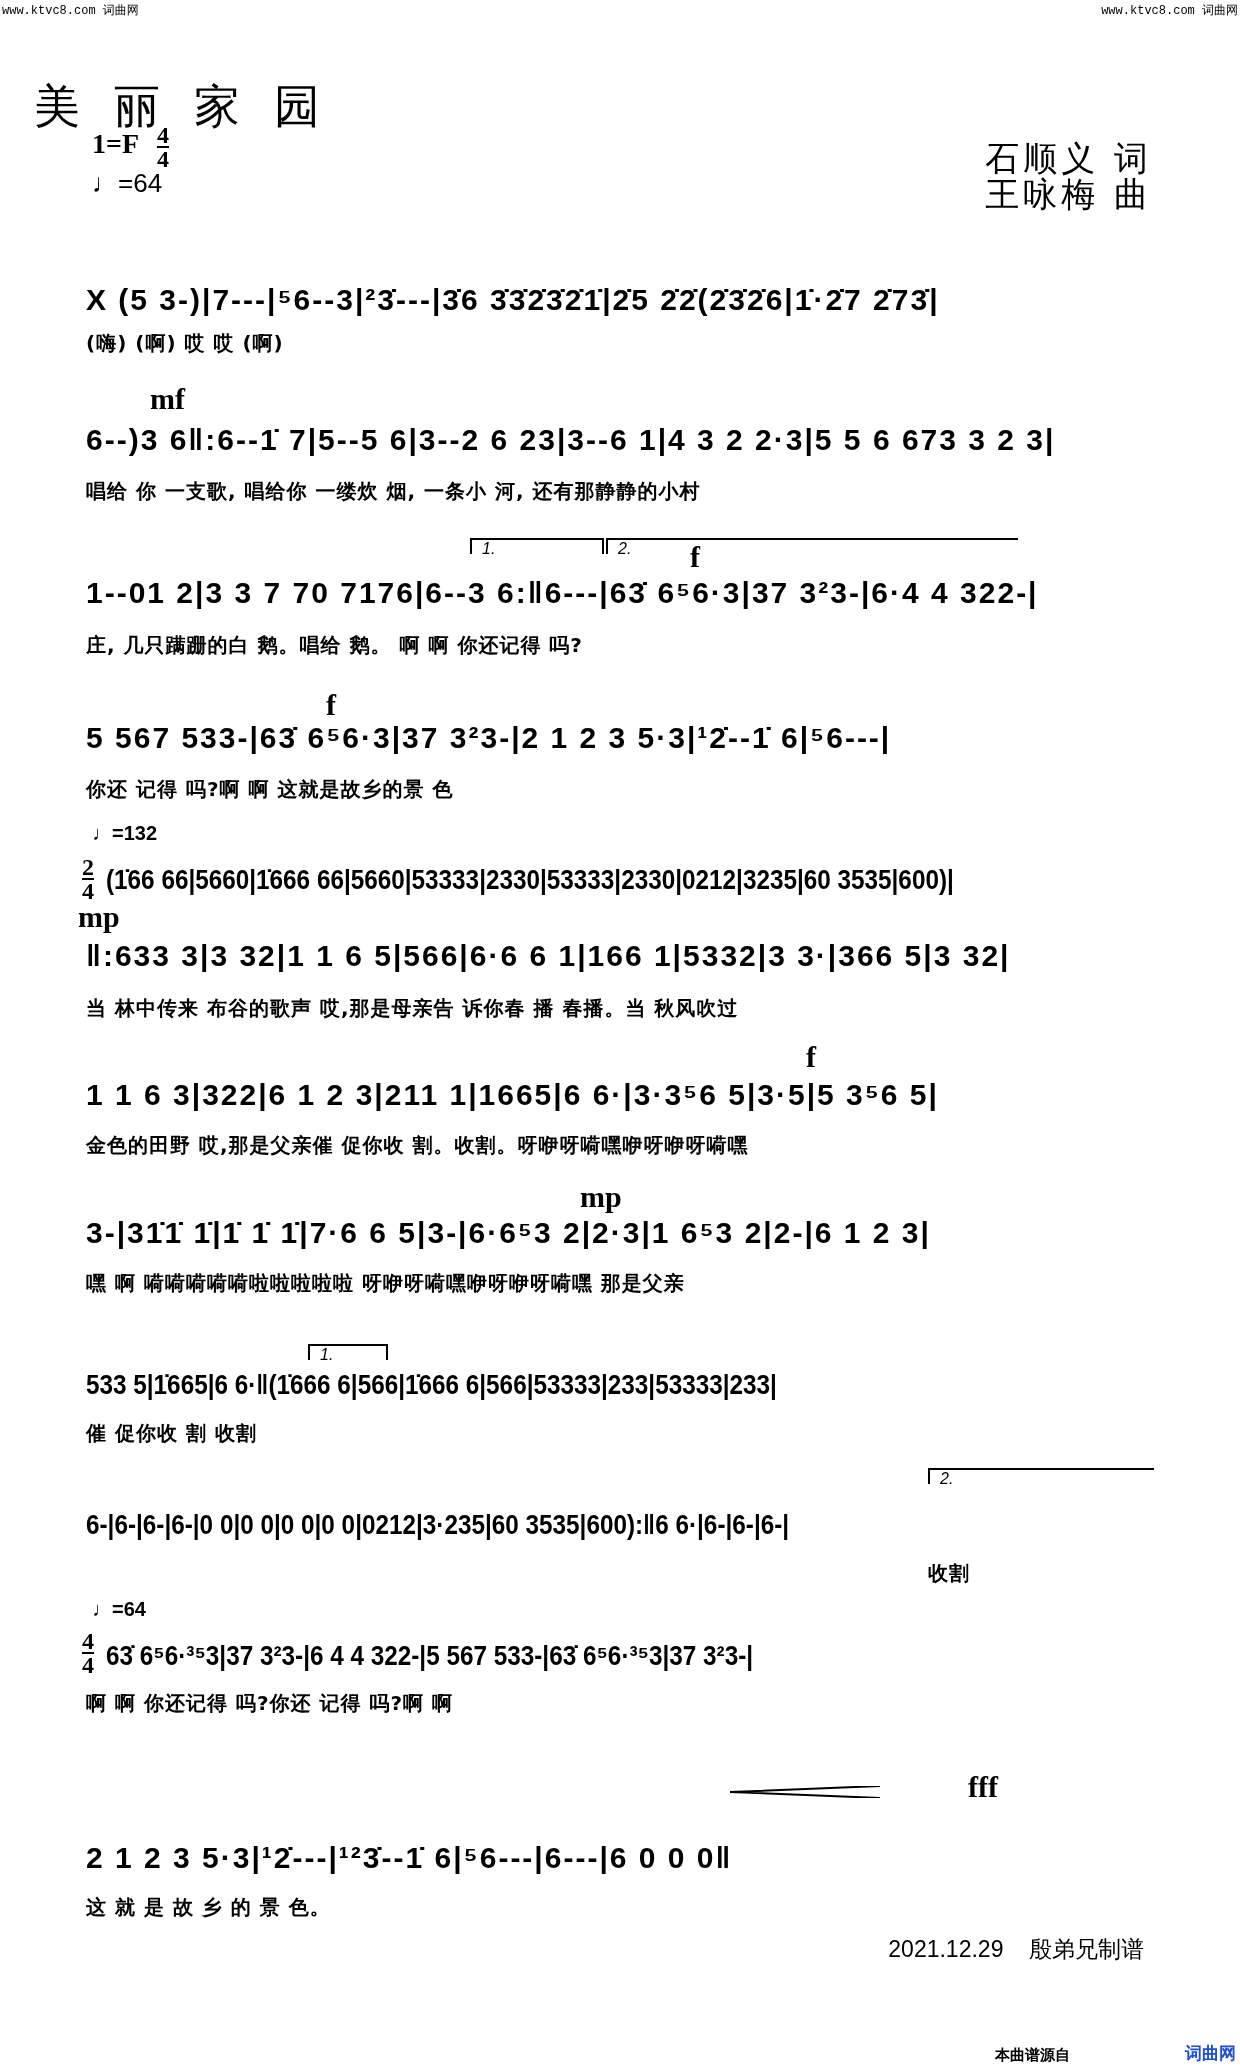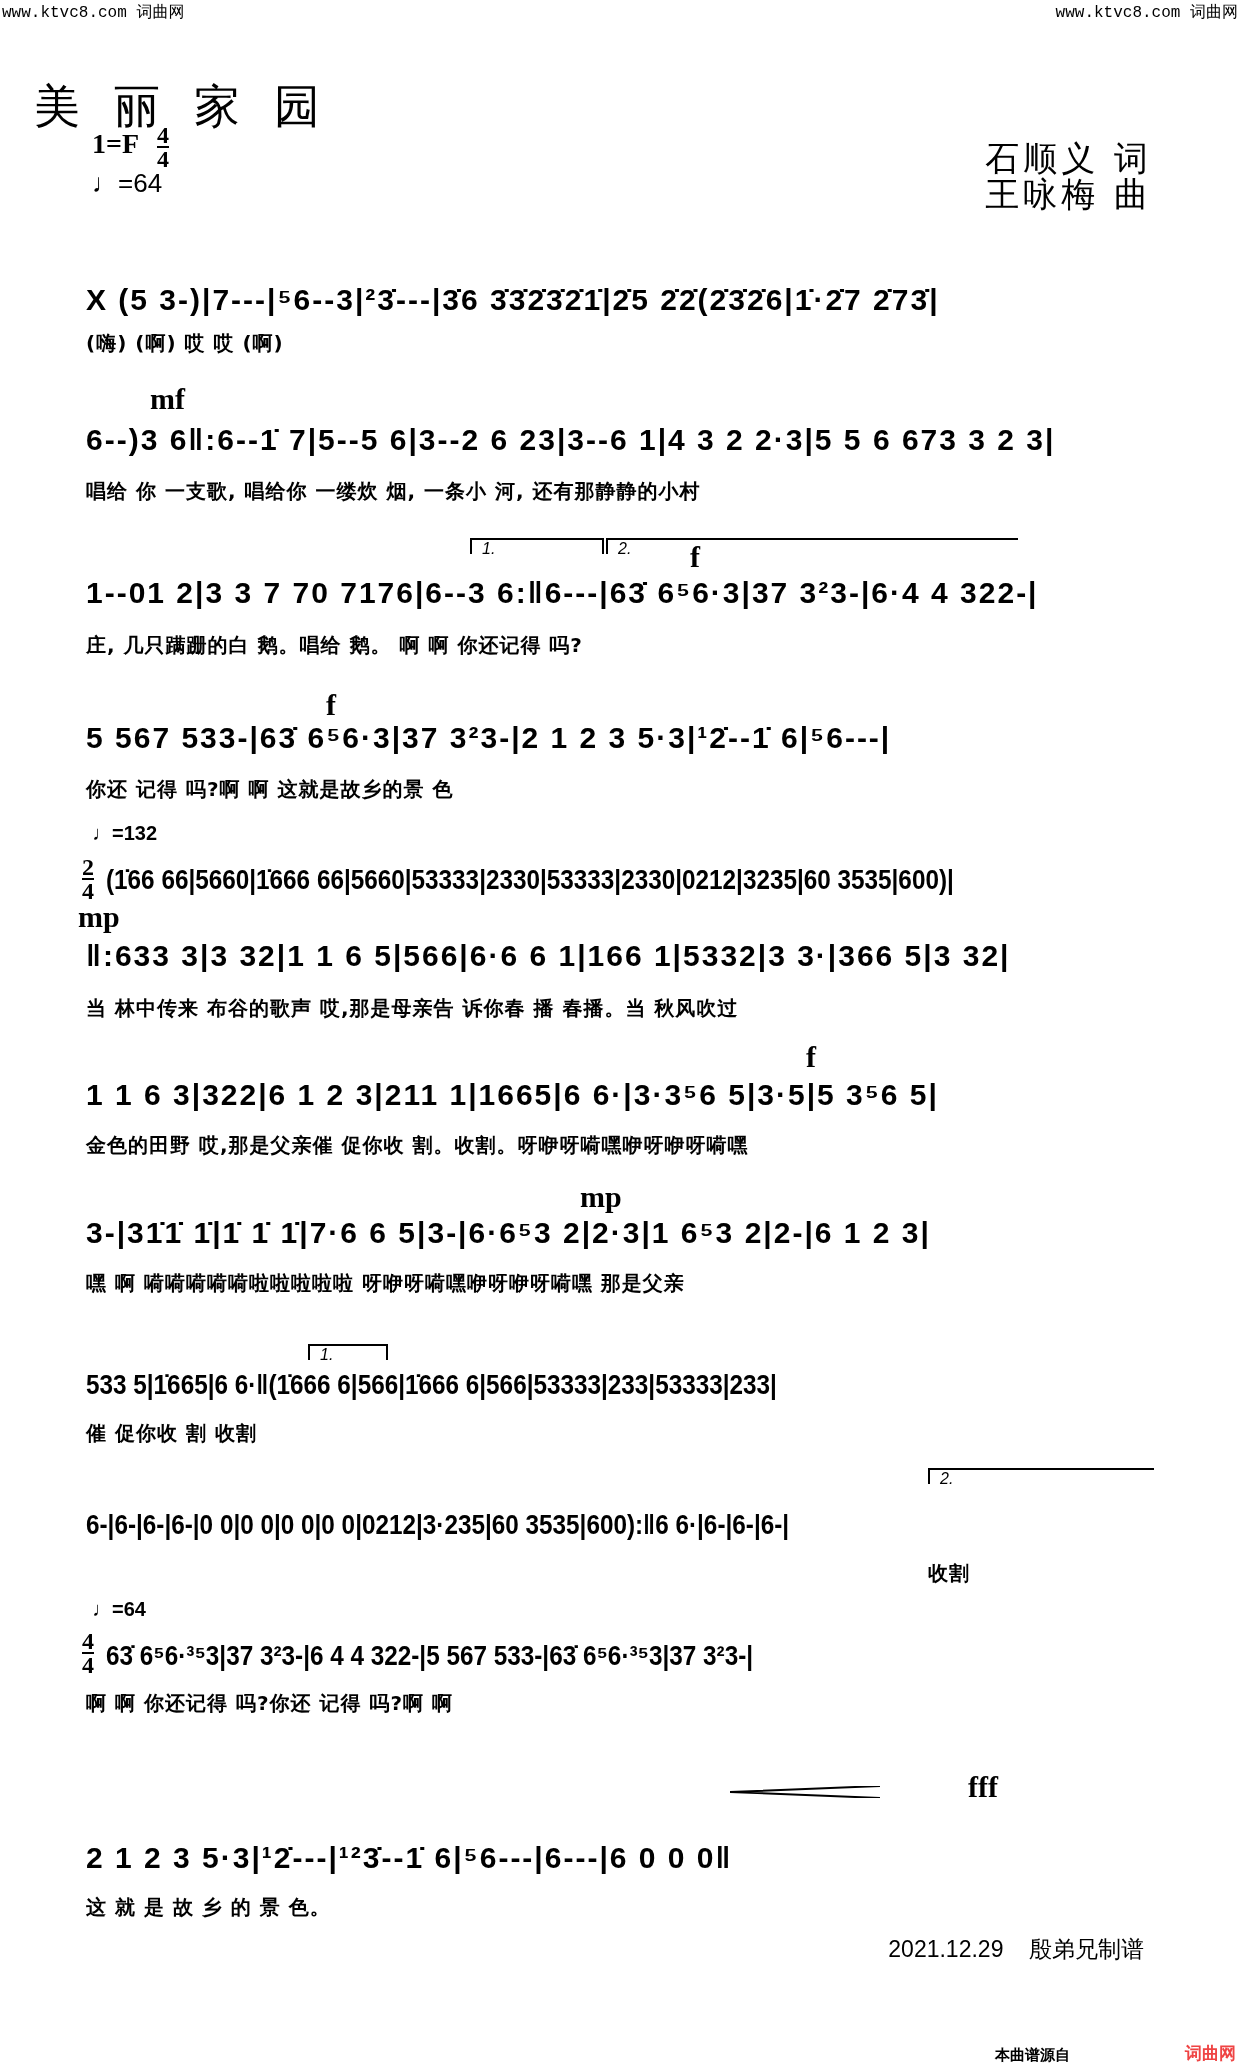--- a/index.html
+++ b/index.html
@@ -1,17 +1,17 @@
 <!DOCTYPE html>
 <html><head>
 <meta charset="utf-8">
 <style>
   html,body{margin:0;padding:0;background:#fff;}
   body{width:1240px;height:2067px;position:relative;overflow:hidden;color:#000;font-family:"Liberation Sans","DejaVu Sans",sans-serif;}
-  .wm{position:absolute;top:2px;font-family:"Liberation Mono","DejaVu Sans Mono",monospace;font-size:16px;}
+  .wm{position:absolute;top:2px;font-family:"Liberation Mono","DejaVu Sans Mono",monospace;font-size:12px;}
   .title{position:absolute;top:76px;left:0;width:1240px;font-size:46px;font-weight:normal;letter-spacing:34px;font-family:"DejaVu Sans",sans-serif;padding-left:34px;}
   .key{position:absolute;left:92px;top:124px;font-size:28px;font-weight:bold;font-family:"Liberation Serif",serif;}
   .ts{display:inline-block;vertical-align:middle;text-align:center;line-height:22px;margin-left:12px;font-size:24px;}
   .ts span{display:block;}
   .ts .top{border-bottom:2px solid #000;}
   .tempo{position:absolute;left:92px;top:168px;font-size:26px;}
   .credit{position:absolute;right:88px;font-size:34px;letter-spacing:4px;font-family:"DejaVu Sans",sans-serif;}
   .row{position:absolute;left:86px;width:1080px;white-space:nowrap;}
   .notes{font-size:30px;font-weight:bold;letter-spacing:2px;line-height:40px;}
   .notes.narrow{font-size:27px;letter-spacing:0px;transform:scaleX(0.9);transform-origin:left;}
@@ -101,13 +101,13 @@
 </div>
 <div class="dyn" style="left:968px;top:1770px">fff</div>
 <div class="row notes" style="top:1838px">2 1 2 3 5·3|¹2̇---|¹²3̇--1̇ 6|⁵6---|6---|6 0 0 0‖</div>
 <div class="row lyrics" style="top:1894px">这 就 是 故 乡 的 景                  色。</div>
 
 <div class="footer">
   <span>2021.12.29</span>&nbsp;&nbsp;&nbsp;
   <span>殷弟兄制谱</span>
 </div>
 <div class="src" style="right:170px">本曲谱源自</div>
-<div class="src" style="right:4px;color:#ef4444;font-size:17px">词曲网</div>
+<div class="src" style="right:4px;color:#1d4ed8;font-size:17px">词曲网</div>
 
 </body></html>

